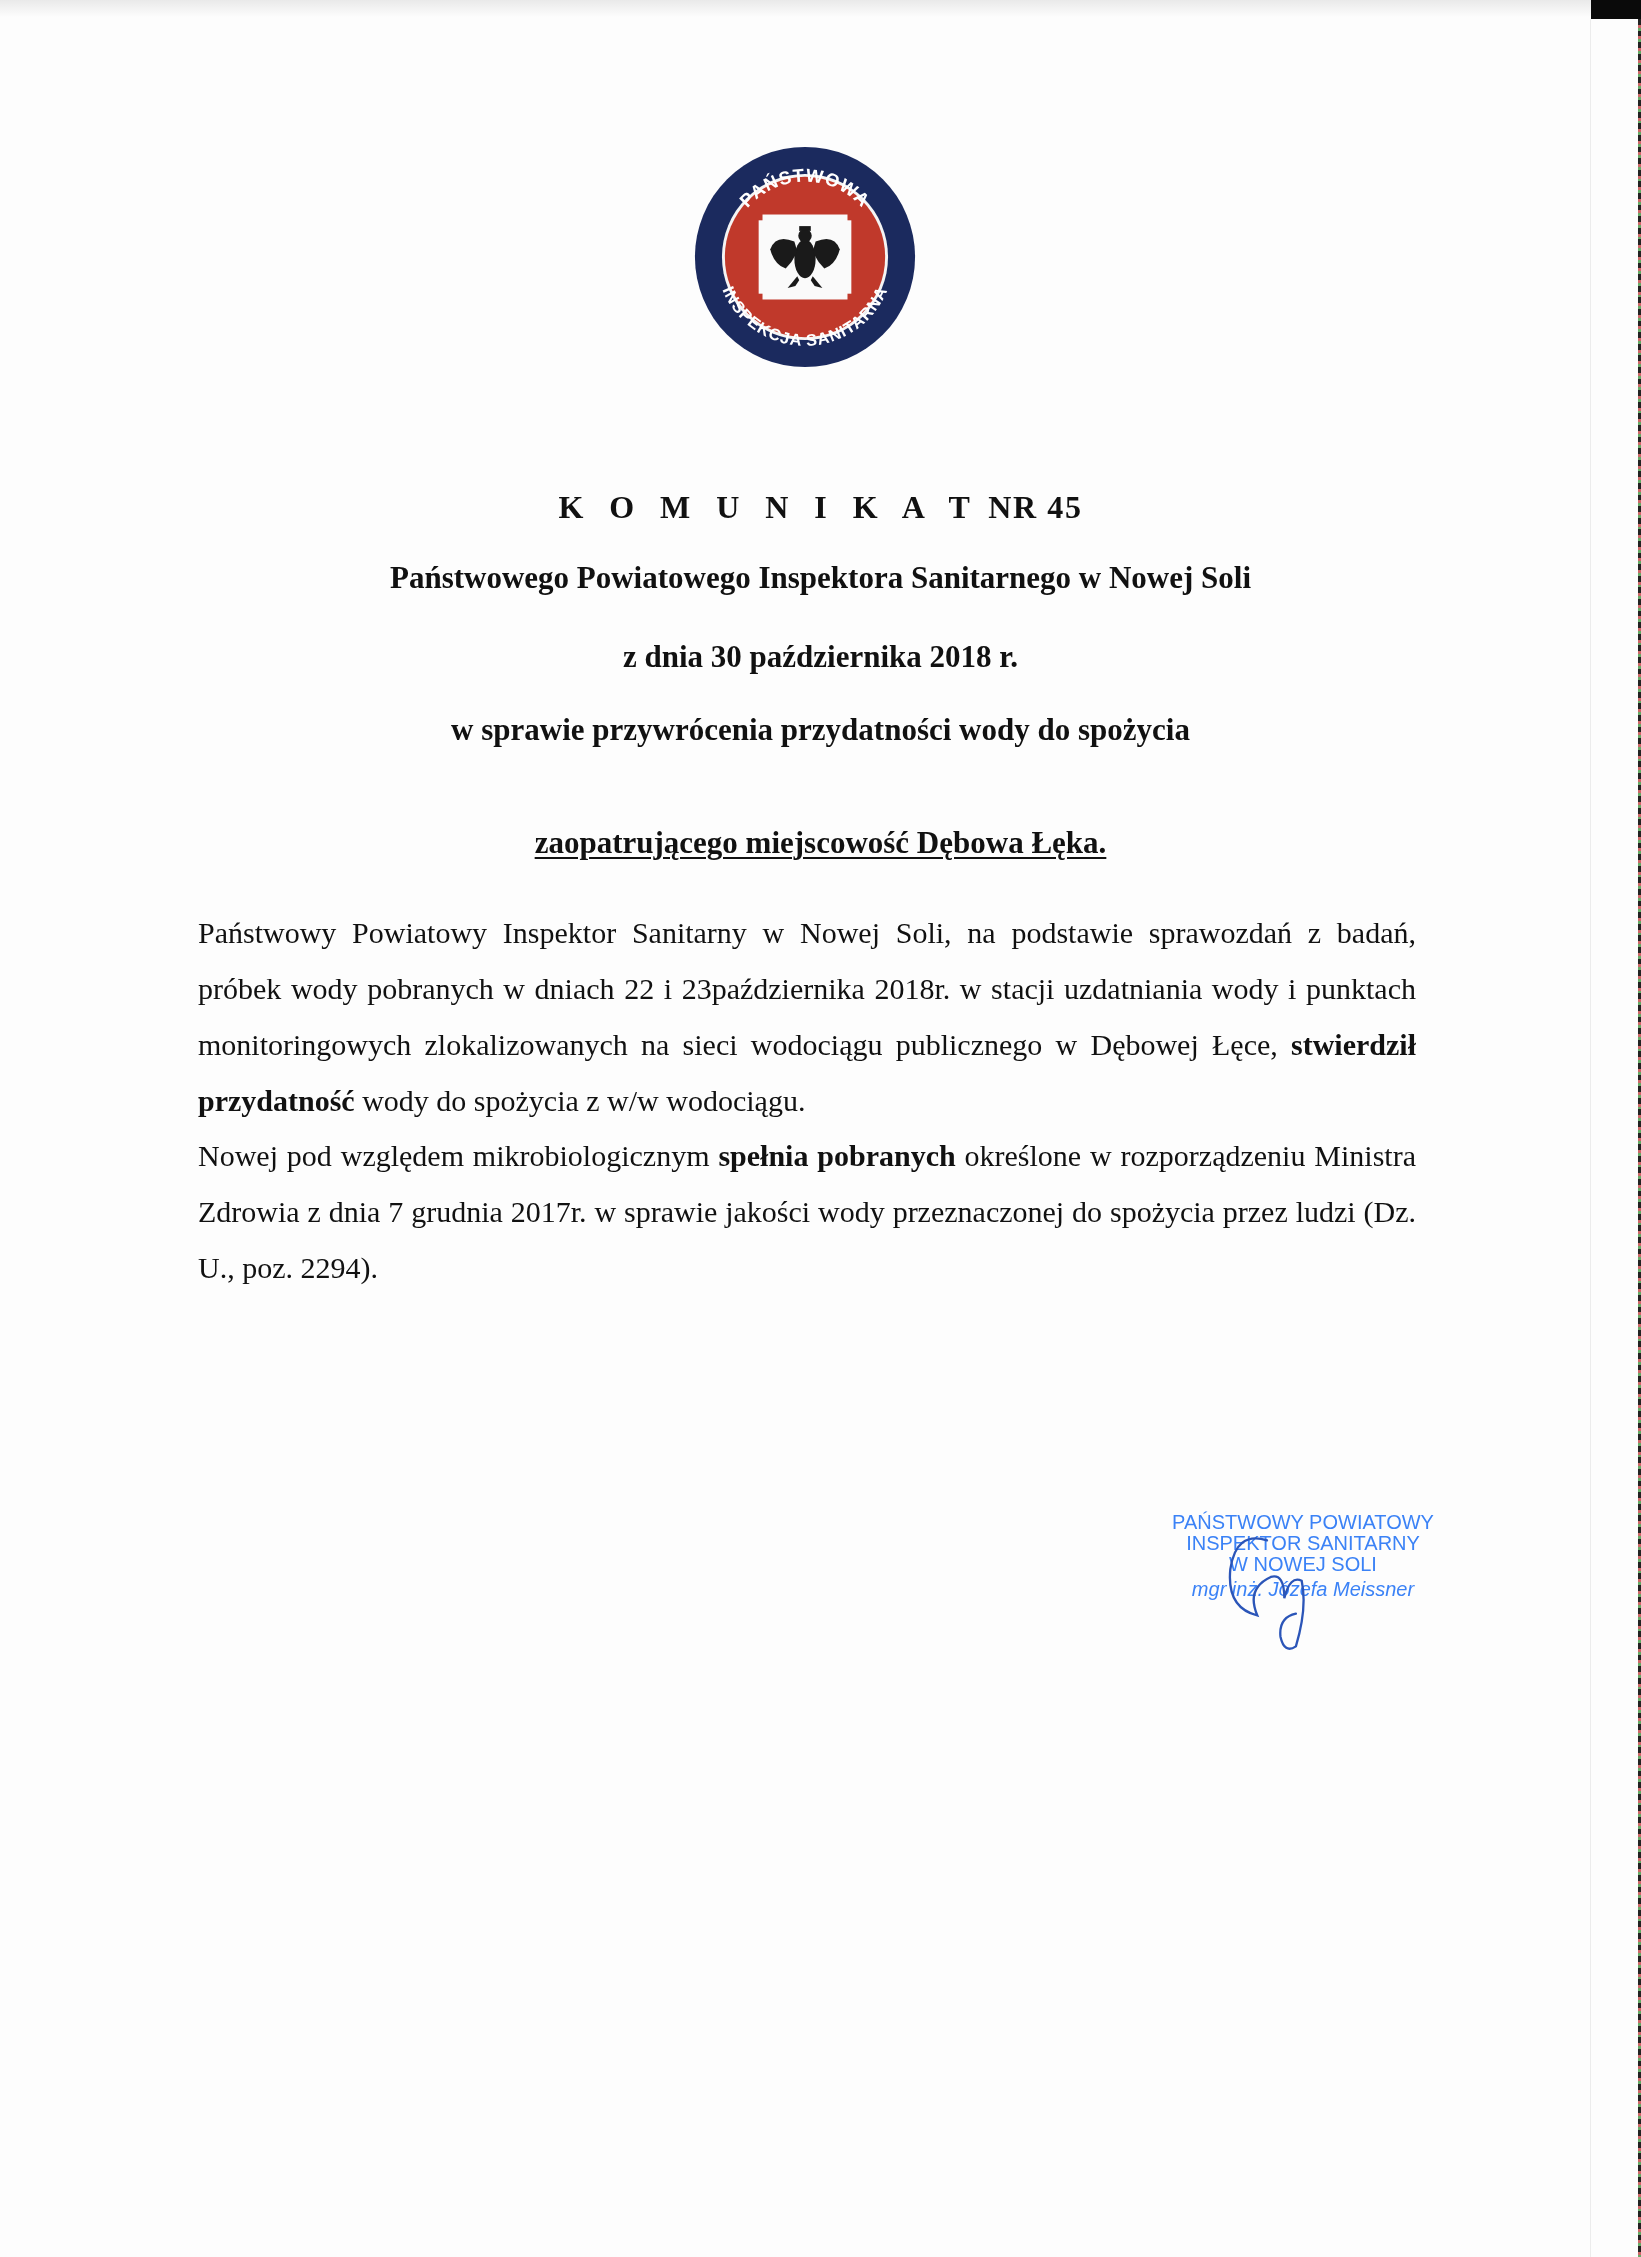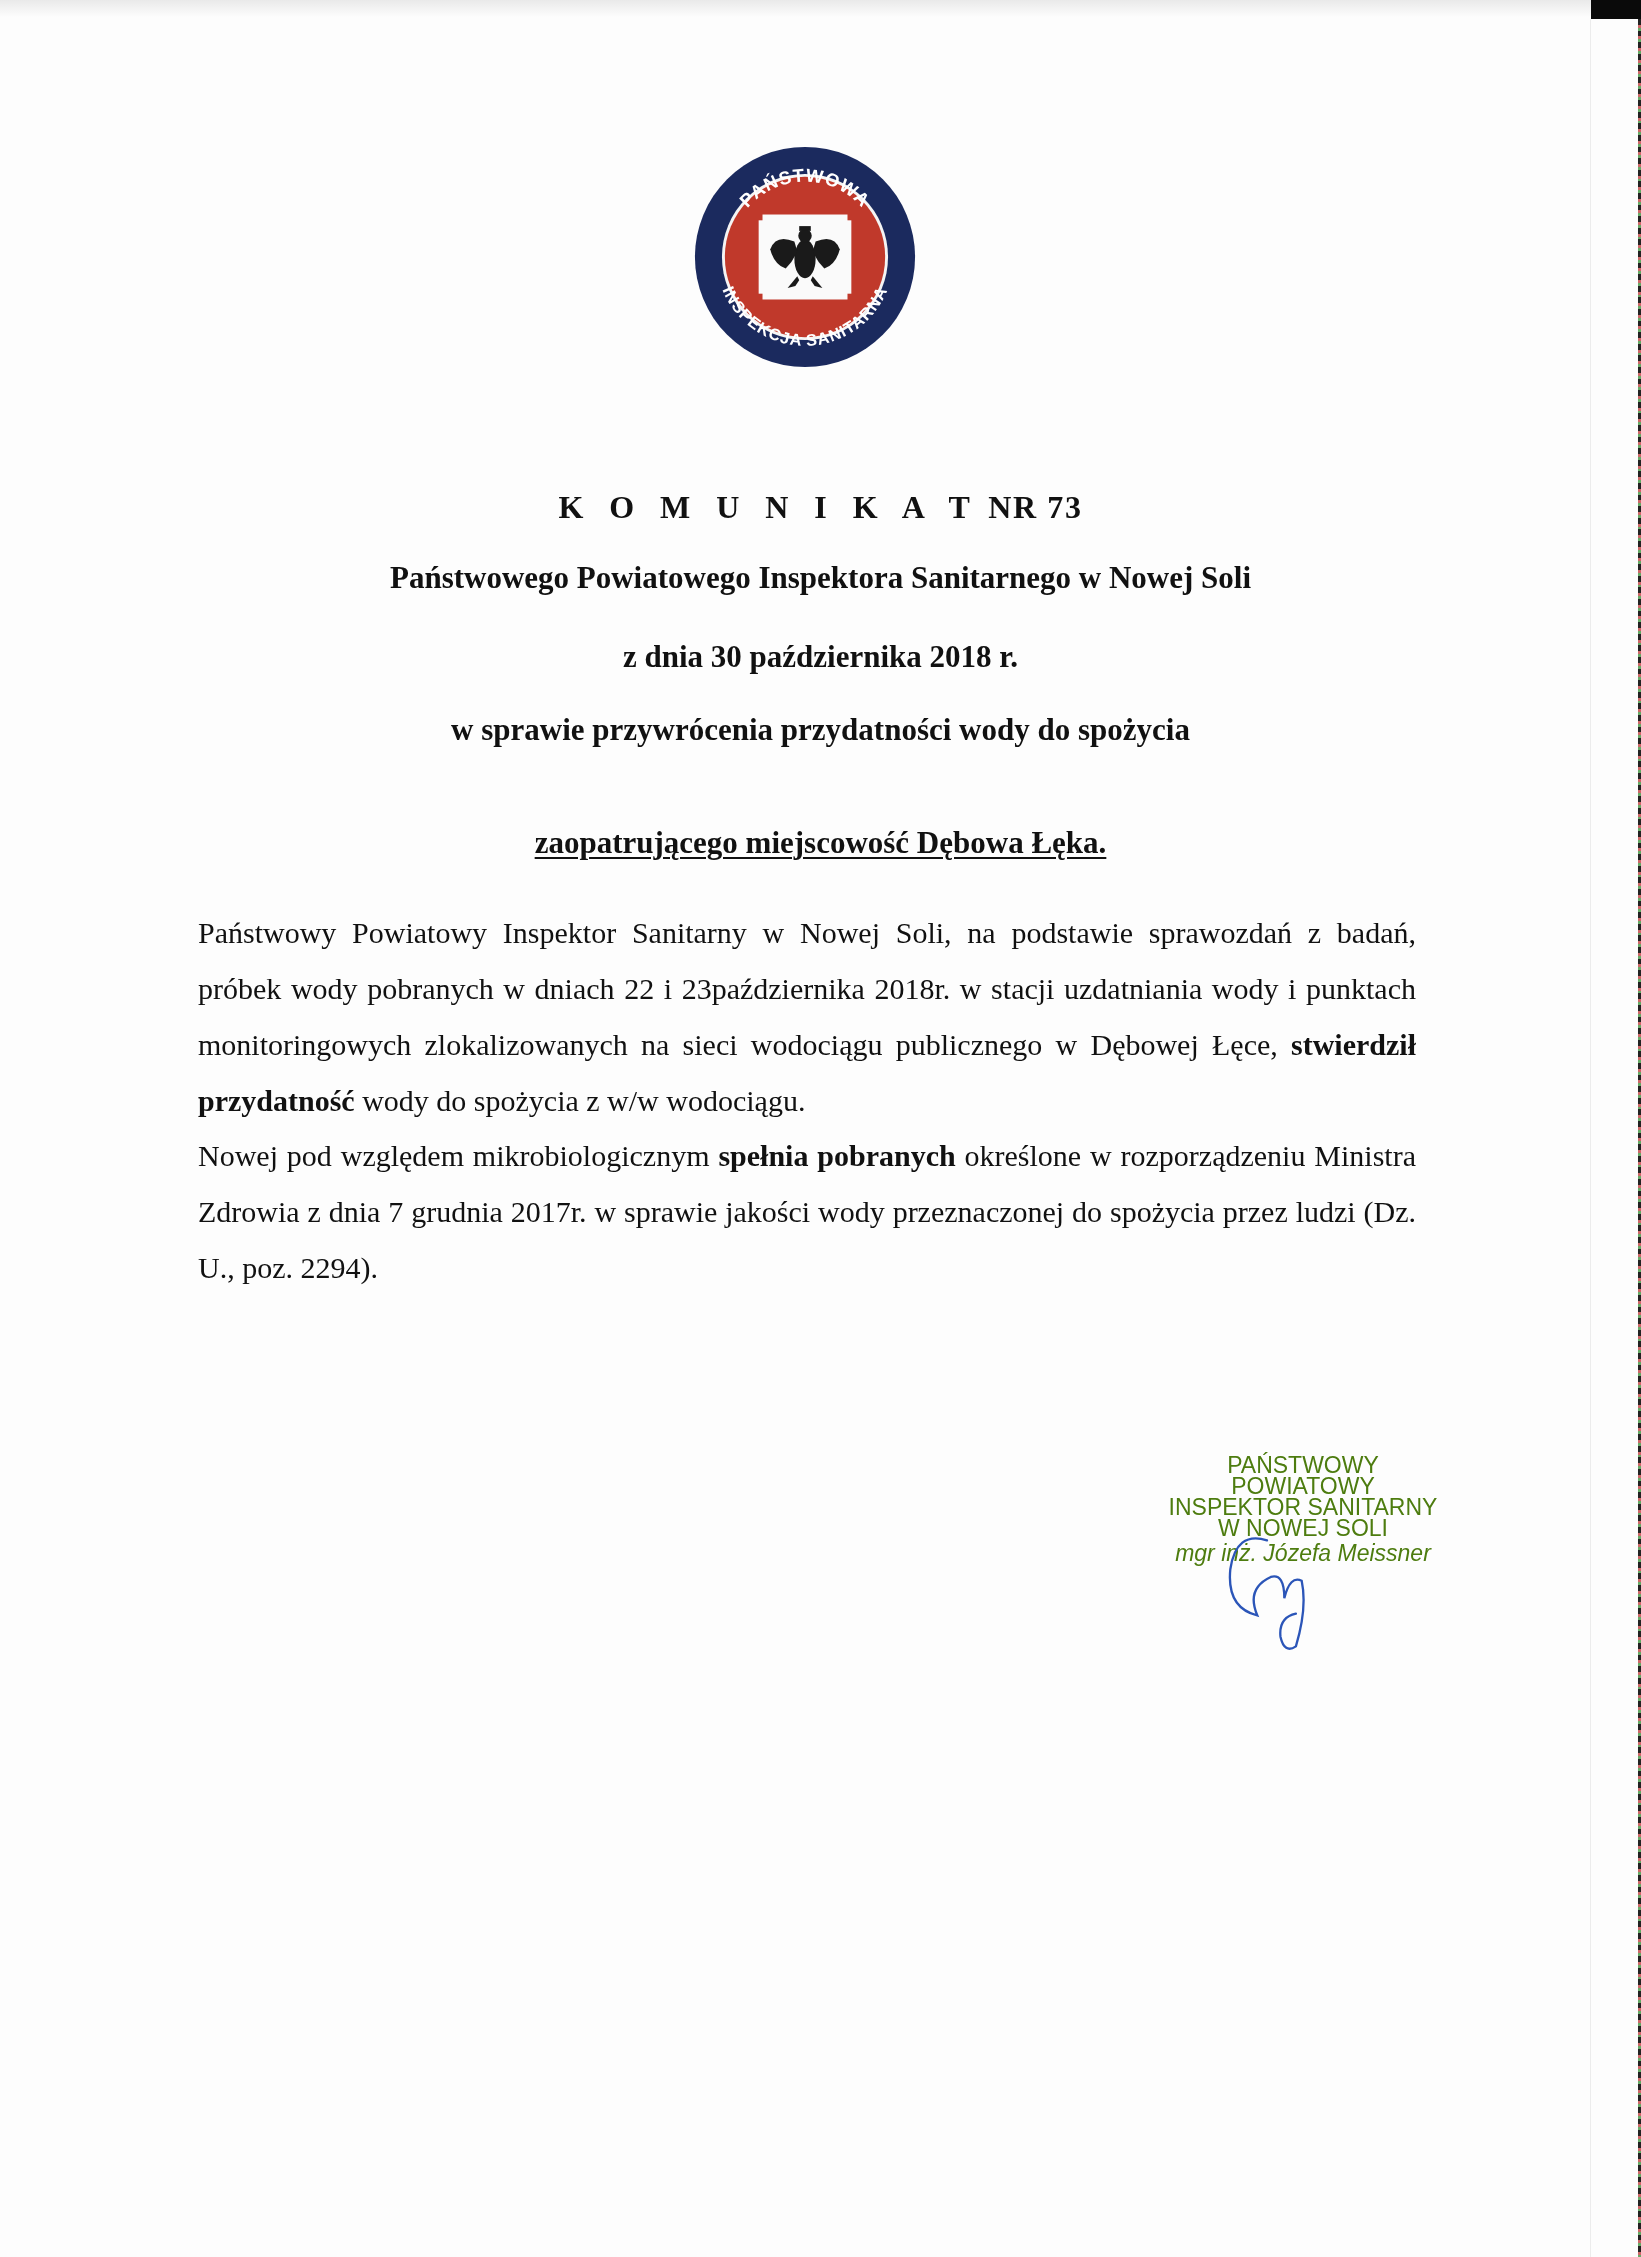--- a/index.html
+++ b/index.html
@@ -25,22 +25,22 @@
     .line3 { top: 639px; font-size: 31px; }
     .line4 { top: 712px; font-size: 31px; }
     .subject { top: 784px; font-size: 31px; line-height: 39px; }
     .subject span { text-decoration: underline; text-decoration-thickness: 1.9px; text-underline-offset: 3.9px; }
 
     .body-text { position: absolute; left: 198px; width: 1218px; font-size: 30px; line-height: 56px; text-align: justify; }
     .p1 { top: 905px; }
     .p2 { top: 1128px; }
     .body-text b { font-weight: bold; }
 
-    .stamp { position: absolute; left: 1163px; top: 1455px; width: 280px; text-align: center;
-      color: #4d7c0f; font-family: "Liberation Sans", sans-serif; font-size: 23px; line-height: 21px; }
+    .stamp { position: absolute; left: 1163px; top: 1512px; width: 280px; text-align: center;
+      color: #3b82f6; font-family: "Liberation Sans", sans-serif; font-size: 20px; line-height: 21px; }
     .stamp .sig-name { font-style: italic; margin-top: 3.9px; }
     .signature { position: absolute; left: 1207px; top: 1521px; width: 145px; height: 135px; }
   </style>
 </head>
 <body>
 
 <div class="top-shade"></div>
 <div class="corner-block"></div>
 <div class="edge-line"></div>
 <div class="edge-dash"></div>
@@ -65,21 +65,21 @@
     <rect x="110" y="84" width="12" height="5"></rect>
   </g>
   <text font-family="Liberation Sans, sans-serif" font-weight="bold" font-size="19" fill="#ffffff" letter-spacing="1">
     <textPath href="#arcTop" startOffset="50%" text-anchor="middle">PAŃSTWOWA</textPath>
   </text>
   <text font-family="Liberation Sans, sans-serif" font-weight="bold" font-size="17" fill="#ffffff" letter-spacing="1">
     <textPath href="#arcBot" startOffset="50%" text-anchor="middle">INSPEKCJA SANITARNA</textPath>
   </text>
 </svg>
 
-<div class="header title"><span class="spaced">K O M U N I K A T</span> <span>NR 73</span></div>
+<div class="header title"><span class="spaced">K O M U N I K A T</span> <span>NR 45</span></div>
 <div class="header line2">Państwowego Powiatowego Inspektora Sanitarnego w  Nowej Soli</div>
 <div class="header line3">z dnia 30 października 2018 r.</div>
 <div class="header line4">w sprawie przywrócenia przydatności wody do spożycia</div>
 <div class="header subject">
   <br>
   <span>zaopatrującego miejscowość Dębowa Łęka.</span>
 </div>
 
 <div class="body-text p1"><span>Państwowy Powiatowy Inspektor Sanitarny w Nowej Soli, na podstawie sprawozdań z badań, próbek wody pobranych  w dniach 22 i 23października 2018r. w stacji uzdatniania wody i punktach monitoringowych zlokalizowanych na sieci wodociągu publicznego w Dębowej Łęce, </span><b>stwierdził przydatność</b><span> wody do spożycia z w/w wodociągu.</span></div>
 

